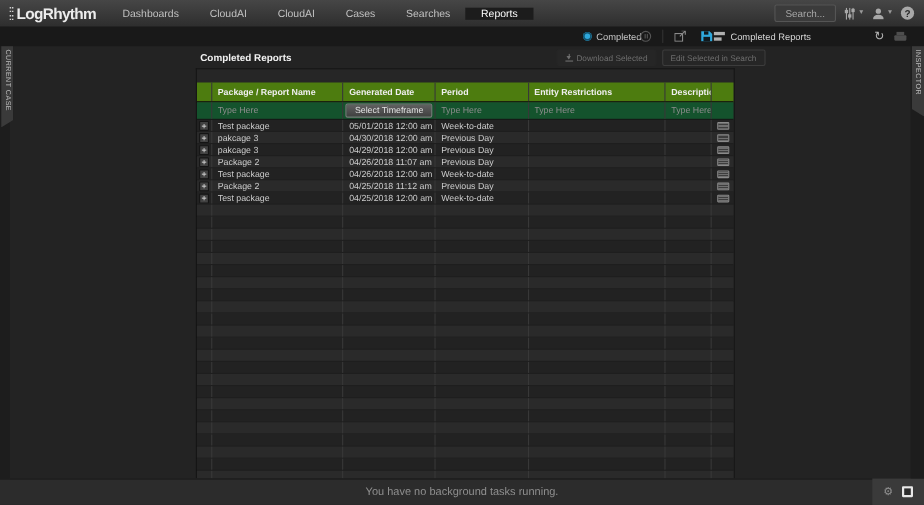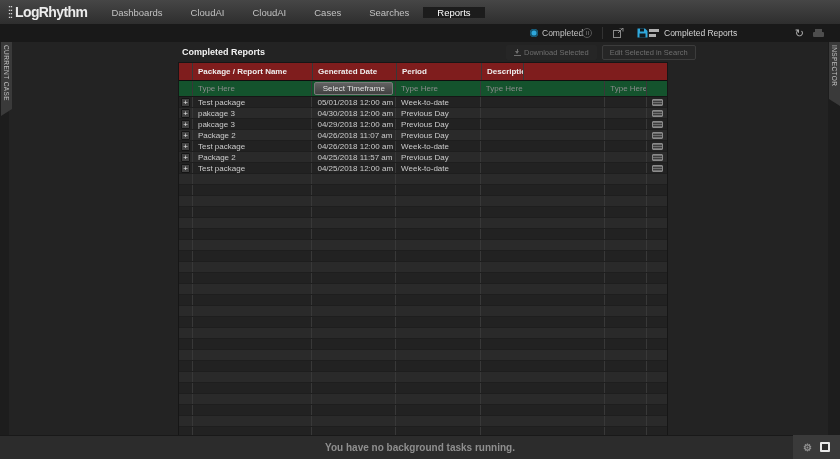--- a/index.html
+++ b/index.html
@@ -87,40 +87,40 @@
   .grow{display:flex;align-items:stretch;}
   .cell{border-right:1px solid #383838;padding-left:5px;display:flex;align-items:center;
         white-space:nowrap;overflow:hidden;color:#cccccc;}
   .col-exp{width:14px;padding-left:0;justify-content:center;}
   .col-name{width:120px;}
   .col-gen{width:84px;}
   .col-per{width:85px;}
   .col-ent{width:125px;}
   .col-desc{width:42px;}
   .col-act{width:20px;border-right:none;justify-content:center;padding-left:0;}
-  .ghead{height:18px;background:#7f1d1d;border-bottom:1px solid #0e0e0e;}
+  .ghead{height:18px;background:#4d7c0f;border-bottom:1px solid #0e0e0e;margin-top:12px;}
   .ghead .cell{font-weight:bold;color:#efefef;font-size:8px;}
   .gfilter{height:16px;background:#14532d;border-bottom:1px solid #161616;}
   .gfilter input{width:100%;background:transparent;border:none;outline:none;color:#999;
                  font-size:8px;font-family:"Liberation Sans",sans-serif;padding:0;}
   .gfilter input::placeholder{color:#8c8c8c;opacity:1;}
   .tf-btn{width:calc(100% - 4px);margin:0 2px;height:13px;font-size:8px;color:#e2e2e2;
           background:linear-gradient(#616161,#404040);border:1px solid #7a7a7a;border-radius:2px;
           font-family:"Liberation Sans",sans-serif;padding:0;line-height:11px;}
   .drow{height:11px;border-bottom:1px solid #1e1e1e;}
   .drow.alt{background:#2a2a2a;}
   .drow:not(.alt){background:#222222;}
   .exp-btn{width:9px;height:9px;background:#424242;border:1px solid #141414;color:#e8e8e8;
            font-size:8px;line-height:7px;text-align:center;border-radius:1px;}
   .act-ic{width:11px;height:7px;border:1px solid #8a8a8a;border-radius:1px;
           background:repeating-linear-gradient(#707070 0 1px,#3d3d3d 1px 2px);}
 
   
   .statusbar{position:absolute;left:0;bottom:0;width:840px;height:24px;background:#2c2c2c;
-             border-top:1px solid #191919;display:flex;align-items:center;justify-content:center;font-weight:bold;}
+             border-top:1px solid #191919;display:flex;align-items:center;justify-content:center;}
   .statusbar span{font-size:10px;color:#8f8f8f;}
   .status-right{position:absolute;right:0;bottom:0;width:47px;height:24px;background:#3a3a3a;
                 display:flex;align-items:center;justify-content:center;gap:8px;}
   .gear{font-size:11px;color:#8a8a8a;line-height:11px;}
   .panel-ic{width:10px;height:10px;background:#e8e8e8;border-radius:1px;position:relative;}
   .panel-ic i{position:absolute;left:2px;top:2px;width:6px;height:6px;background:#2c2c2c;}
 
   svg{display:block;}
 </style>
 </head>
@@ -132,20 +132,44 @@
     <span>LogRhythm</span>
   </div>
   <div class="navtabs">
       <div class="tab">Dashboards</div>
       <div class="tab">CloudAI</div>
       <div class="tab">CloudAI</div>
       <div class="tab">Cases</div>
       <div class="tab">Searches</div>
       <div class="tab active">Reports</div>
     </div>
+  <div class="nav-right">
+    <div class="searchbox">Search...</div>
+    <div class="icon-group">
+      <svg width="11" height="11" viewBox="0 0 11 11">
+        <g stroke="#a8a8a8" stroke-width="1">
+            <line x1="2.5" y1="0" x2="2.5" y2="11"></line>
+            <line x1="5.5" y1="0" x2="5.5" y2="11"></line>
+            <line x1="8.5" y1="0" x2="8.5" y2="11"></line>
+          </g>
+        <rect x="1" y="2" width="3" height="3" fill="#a8a8a8"></rect>
+          <rect x="4" y="6" width="3" height="3" fill="#a8a8a8"></rect>
+          <rect x="7" y="1" width="3" height="3" fill="#a8a8a8"></rect>
+      </svg>
+      <span class="caret">▼</span>
+    </div>
+    <div class="icon-group">
+      <svg width="11" height="11" viewBox="0 0 11 11">
+        <circle cx="5.5" cy="3.2" r="2.4" fill="#a8a8a8"></circle>
+          <path d="M0.7 10.5 Q0.7 6.3 5.5 6.3 Q10.3 6.3 10.3 10.5 Z" fill="#a8a8a8"></path>
+      </svg>
+      <span class="caret">▼</span>
+    </div>
+    <div class="help-circle">?</div>
+  </div>
 </div>
 
 <div class="toolbar">
   <div class="tb-connected">
     <span class="conn-dot"></span>
     <span>Completed</span>
   </div>
   <div class="tb-pause">
     <span class="pause-circle">
         <i></i>
@@ -212,20 +236,21 @@
       <span>Edit Selected in Search</span>
     </div>
   </div>
 
   <div class="grid">
     <div class="grow ghead">
       <div class="cell col-exp"></div>
       <div class="cell col-name">Package / Report Name</div>
       <div class="cell col-gen">Generated Date</div>
       <div class="cell col-per">Period</div>
+      <div class="cell col-ent">Entity Restrictions</div>
       <div class="cell col-desc">Description</div>
       <div class="cell col-act"></div>
     </div>
     <div class="grow gfilter">
       <div class="cell col-exp"></div>
       <div class="cell col-name">
           <input placeholder="Type Here" style="">
         </div>
       <div class="cell col-gen" style="padding-left:0;">
         <button class="tf-btn">Select Timeframe</button>
@@ -305,21 +330,21 @@
           <div class="cell col-desc"></div>
           <div class="cell col-act">
             <span class="act-ic"></span>
           </div>
         </div>
         <div class="grow drow alt">
           <div class="cell col-exp">
             <span class="exp-btn">+</span>
           </div>
           <div class="cell col-name">Package 2</div>
-          <div class="cell col-gen">04/25/2018 11:57 am</div>
+          <div class="cell col-gen">04/25/2018 11:12 am</div>
           <div class="cell col-per">Previous Day</div>
           <div class="cell col-ent"></div>
           <div class="cell col-desc"></div>
           <div class="cell col-act">
             <span class="act-ic"></span>
           </div>
         </div>
         <div class="grow drow">
           <div class="cell col-exp">
             <span class="exp-btn">+</span>

